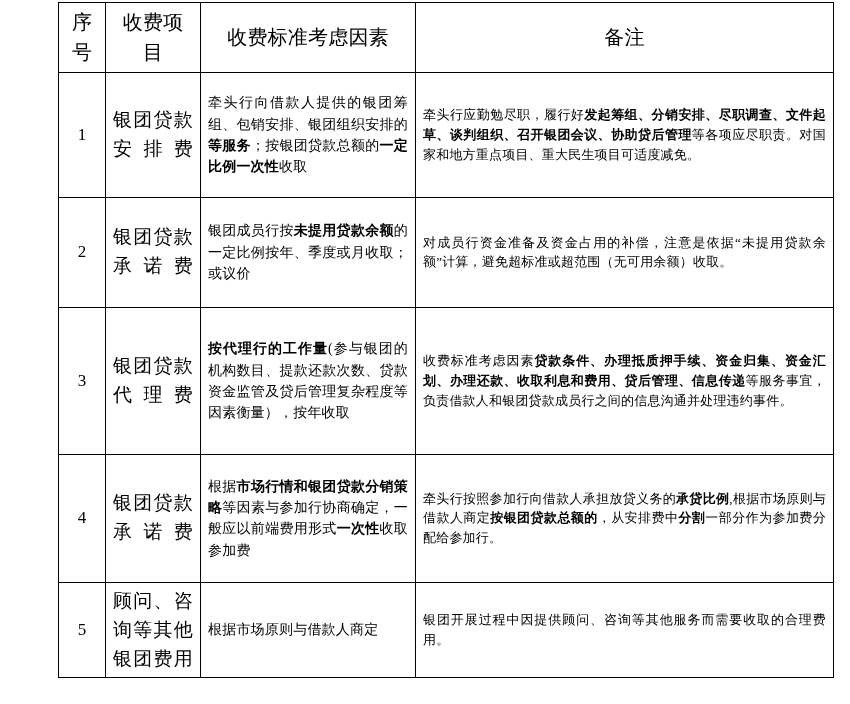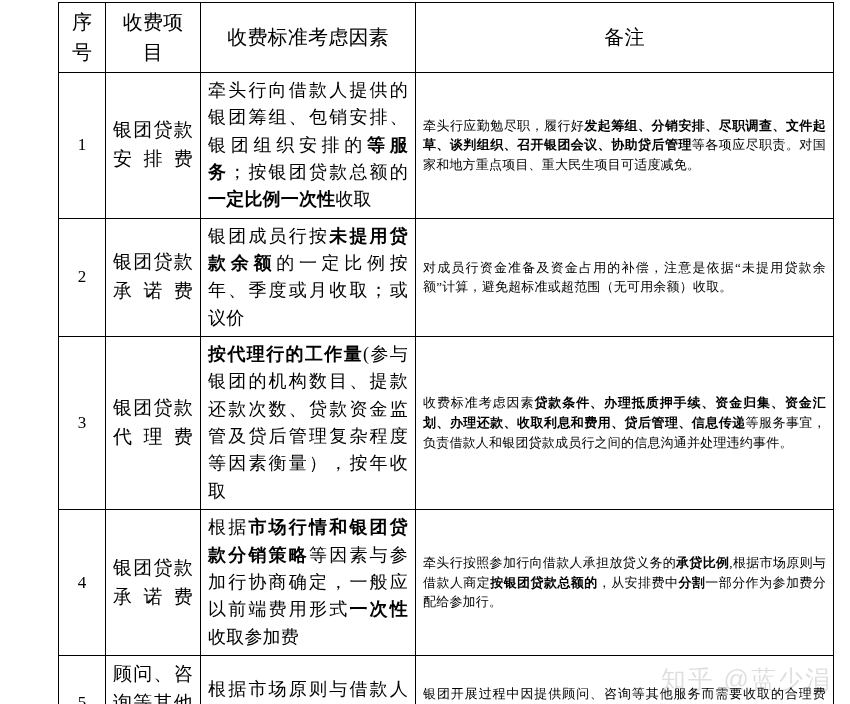--- a/index.html
+++ b/index.html
@@ -62,21 +62,21 @@
   }
   td.cell-item {
     text-align: justify;
     text-align-last: justify;
     font-size: 19px;
     line-height: 1.5;
     padding: 4px 8px;
   }
   td.cell-factor {
     text-align: justify;
-    font-size: 18px;
+    font-size: 14px;
     line-height: 1.55;
     padding: 5px 7px;
   }
   td.cell-note {
     text-align: justify;
     font-size: 13px;
     line-height: 1.56;
     padding: 5px 8px;
   }
   td.cell-factor .txt,
@@ -173,15 +173,14 @@
             <span class="txt"><span>根据市场原则与借款人商定</span></span>
           </td>
         <td class="cell-note">
             <span class="txt"><span>银团开展过程中因提供顾问、咨询等其他服务而需要收取的合理费用。</span></span>
           </td>
       </tr>
 
     </tbody>
   </table>
 
-  <div class="watermark">知乎 @蓝少涓</div>
 
 </div>
 
 </body></html>

